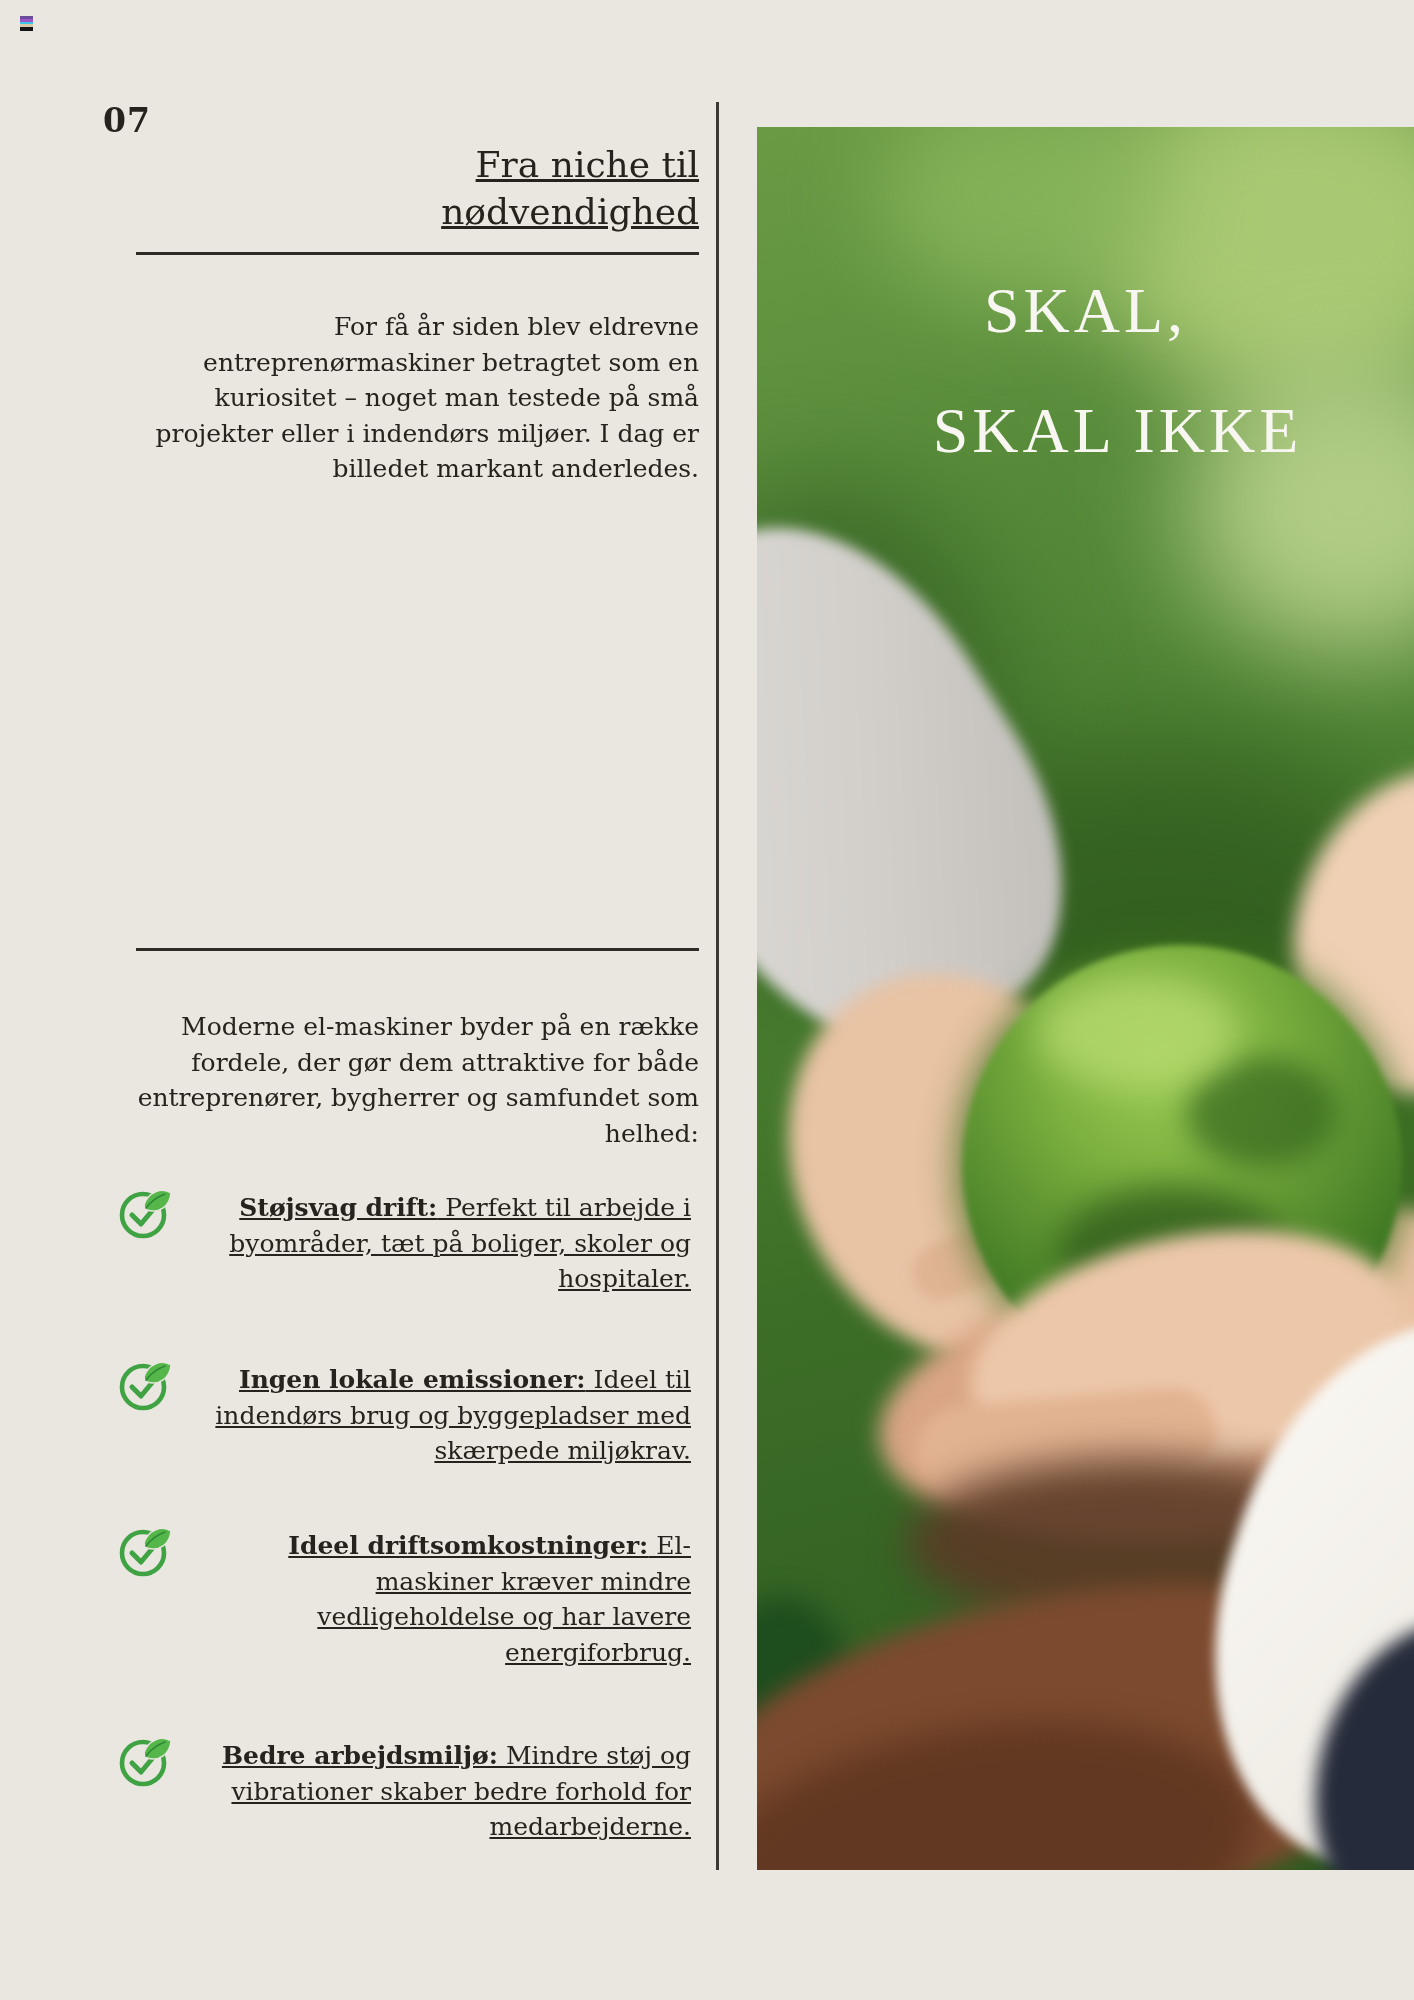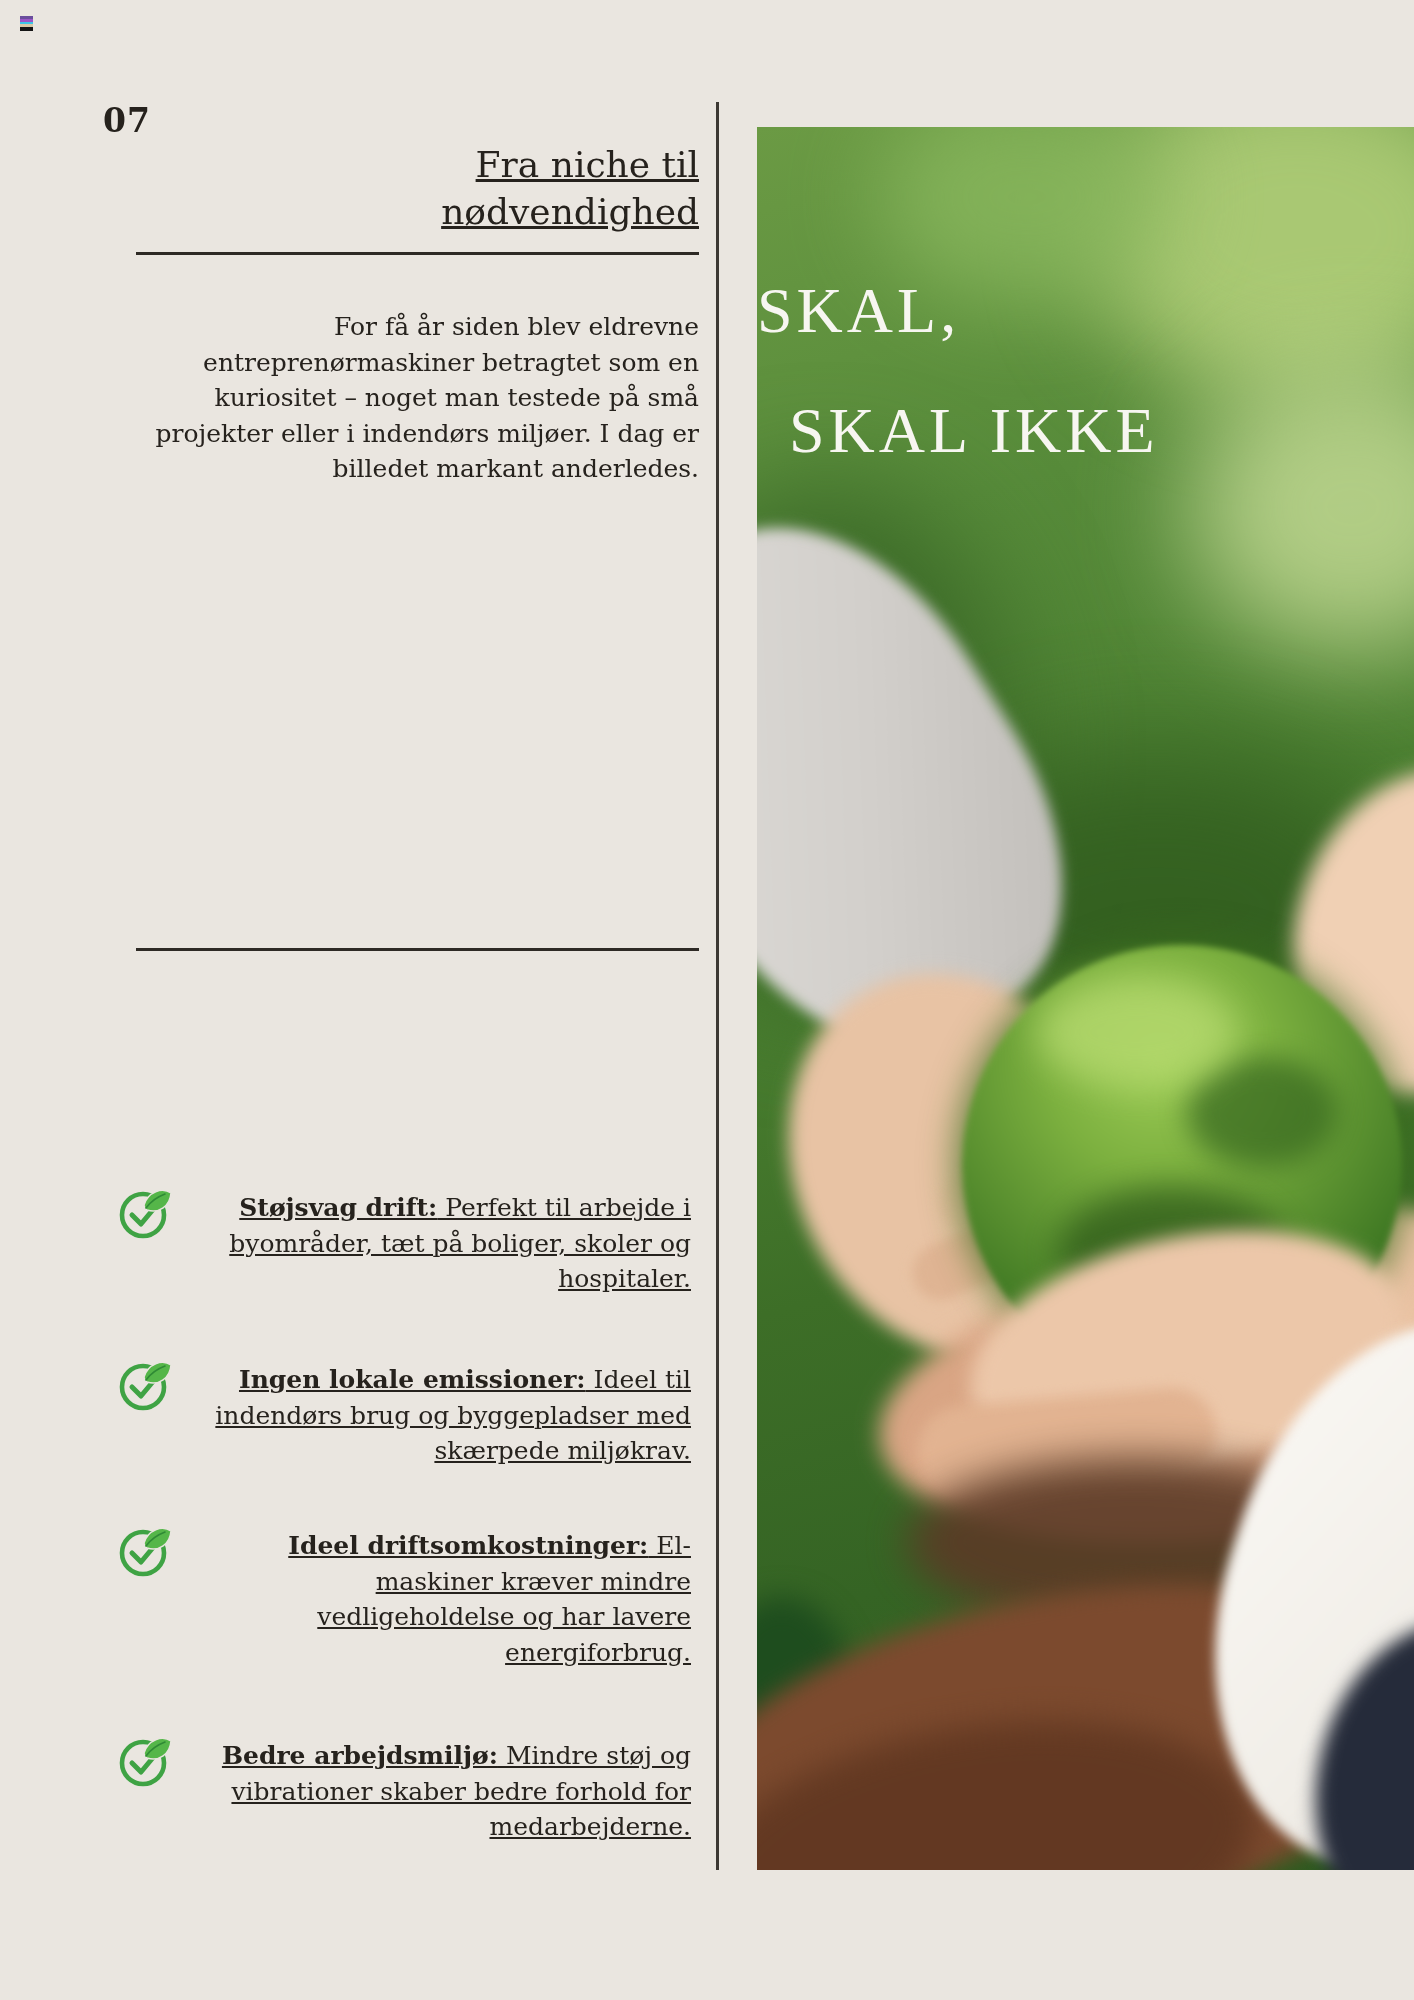--- a/index.html
+++ b/index.html
@@ -60,21 +60,21 @@
     overflow:hidden;
     background:linear-gradient(165deg,#6b9a44 0%,#578b3a 22%,#4a7f30 45%,#3d6e27 62%,#356424 78%,#2e591f 100%);
   }
   .blob{position:absolute;border-radius:50%;}
   .g1{left:330px;top:-60px;width:420px;height:330px;background:#a9c873;filter:blur(48px);}
   .g2{left:430px;top:230px;width:330px;height:300px;background:#c2d993;filter:blur(55px);opacity:.85;}
   .g3{left:-120px;top:360px;width:380px;height:520px;background:#3c6a28;filter:blur(55px);}
   .g4{left:120px;top:-40px;width:300px;height:220px;background:#8ab85e;filter:blur(45px);opacity:.8;}
   .g5{left:140px;top:620px;width:520px;height:320px;background:#2f5a1d;filter:blur(60px);opacity:.8;}
   .photo-title{
-    position:absolute;left:0;width:100%;text-align:left;z-index:6;
+    position:absolute;left:0;width:100%;text-align:center;z-index:6;
     font-family:"Liberation Serif", serif;
     color:#f7f6f1;font-size:64px;letter-spacing:4px;line-height:1;font-weight:400;
   }
   .pt1{top:152px;}
   .pt2{top:272px;margin-left:32px;}
   
   .sleeve-grey{
     position:absolute;left:-90px;top:390px;width:350px;height:540px;z-index:3;
     background:linear-gradient(120deg,#e2e0dc 0%,#d2cfcb 55%,#bdbab6 100%);
     border-radius:42%;transform:rotate(-32deg);filter:blur(7px);
@@ -131,20 +131,21 @@
 
   <div class="col h1">
     <span class="inner">Fra niche til nødvendighed</span>
   </div>
   <div class="rule rule1"></div>
 
   <p class="col para p1">For få år siden blev eldrevne entreprenørmaskiner betragtet som en kuriositet – noget man testede på små projekter eller i indendørs miljøer. I dag er billedet markant anderledes.</p>
 
   <div class="rule rule2"></div>
 
+  <p class="col para p3">Moderne el-maskiner byder på en række fordele, der gør dem attraktive for både entreprenører, bygherrer og samfundet som helhed:</p>
 
   <ul class="benefits">
     <li class="benefit b1">
       <span class="eco-icon">
         <svg viewBox="0 0 58 58" width="58" height="58">
           <circle cx="28" cy="31" r="21" fill="none" stroke="#3fa344" stroke-width="4.6"></circle>
           <path d="M17 31 L26 40 L41 22" fill="none" stroke="#3fa344" stroke-width="5" stroke-linecap="round" stroke-linejoin="round"></path>
           <path d="M29 21 C33 8 47 3 56 9 C55 22 44 30 32 26 C30 25 29 23 29 21 Z" fill="#55b649" stroke="#eae6e0" stroke-width="1.5"></path>
           <path d="M31 24 C36 17 42 13 50 10" fill="none" stroke="#2f8a35" stroke-width="1.6" stroke-linecap="round"></path>
         </svg>

